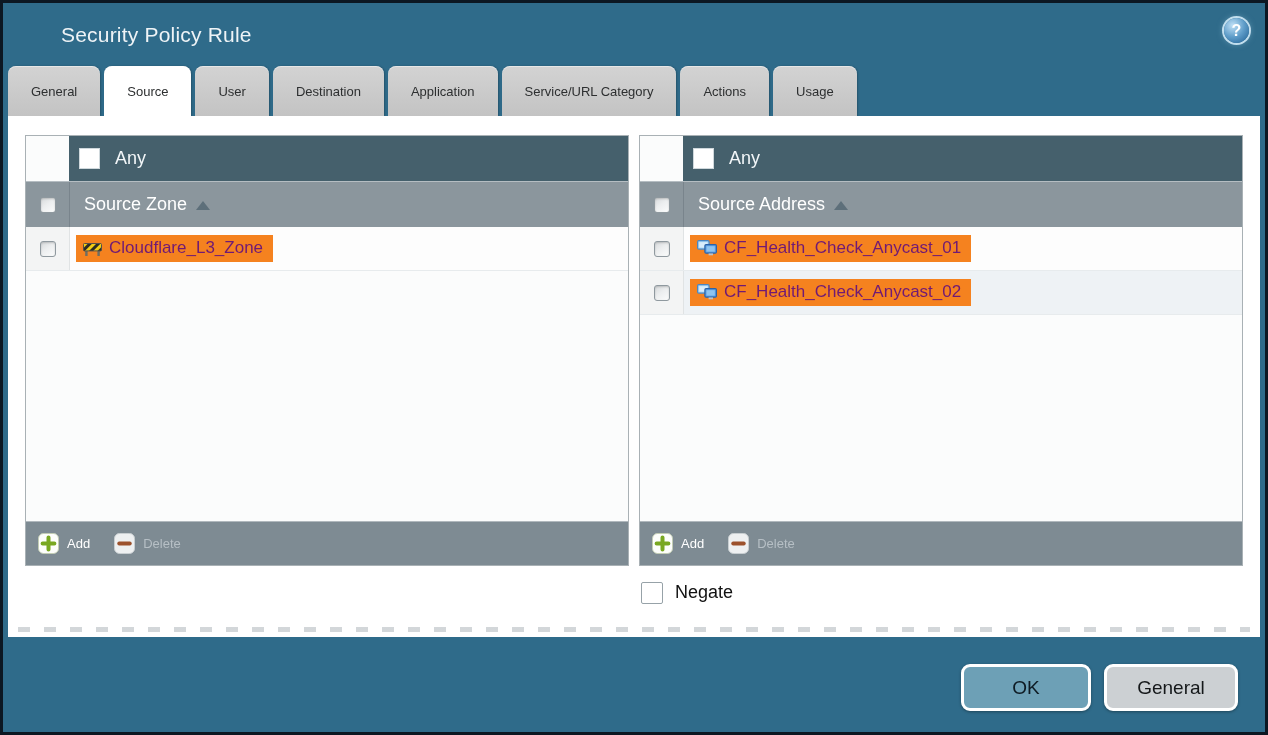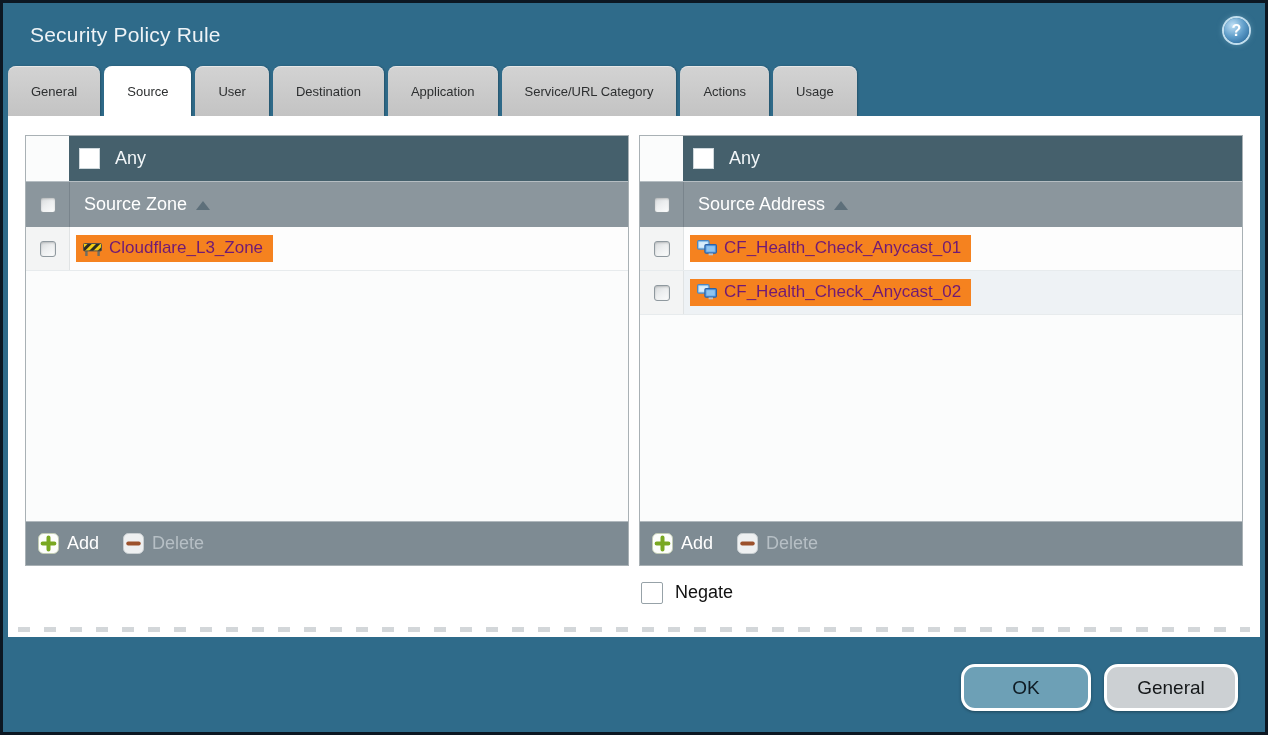--- a/index.html
+++ b/index.html
@@ -3,21 +3,21 @@
 <meta charset="utf-8">
 <style>
   html,body{margin:0;padding:0;background:#1b1b1b;}
   *{box-sizing:border-box;}
   .window{
     position:relative;width:1268px;height:735px;
     border:3px solid #0c1722;background:#2f6b8a;
     font-family:"Liberation Sans",sans-serif;overflow:hidden;
   }
   
-  .titlebar{height:63px;display:flex;align-items:center;justify-content:space-between;padding:0 16px 0 27px;}
+  .titlebar{height:63px;display:flex;align-items:center;justify-content:space-between;padding:0 16px 0 27px;margin-left:31px;}
   .title{color:#eef3f6;font-size:21px;letter-spacing:.2px;}
   .help{width:25px;height:25px;border-radius:50%;margin-top:-8px;
     background:radial-gradient(circle at 35% 30%,#bfe0f6,#5f9dc9 48%,#1c5d92);
     box-shadow:0 0 0 2px rgba(215,238,252,.85),0 0 7px rgba(185,225,250,.55);
     color:#fff;font-weight:bold;font-size:16px;display:flex;align-items:center;justify-content:center;cursor:pointer;}
   
   .tabs{display:flex;gap:4px;height:50px;align-items:flex-end;padding-left:5px;}
   .tab{height:50px;display:flex;align-items:center;padding:0 23px;
     background:linear-gradient(#d3d3d3,#c3c3c3);
     border-radius:8px 8px 0 0;color:#2d2f30;font-size:13px;cursor:pointer;
@@ -37,31 +37,31 @@
     box-shadow:inset 0 1px 2px rgba(0,0,0,.18);}
   .col-label{display:flex;align-items:center;gap:9px;color:#fff;font-size:18px;padding-left:14px;cursor:pointer;}
   .sort-arrow{width:0;height:0;border-left:7px solid transparent;border-right:7px solid transparent;border-bottom:9px solid #5d6f7a;margin-top:2px;}
   .body{flex:1 1 auto;overflow:hidden;background:#fbfcfc;}
   .row{height:44px;display:flex;align-items:stretch;border-bottom:1px solid #e7ebed;background:#fdfdfd;}
   .row.alt{background:#eef2f5;}
   .row .cb-cell{background:#f3f4f4;border-right:1px solid #e0e3e4;}
   .chip{display:flex;align-items:center;gap:7px;background:#f5821f;color:#701a75;font-size:17px;
     padding:3px 10px 4px 7px;margin:8px 0 8px 6px;cursor:pointer;white-space:nowrap;}
   .panel-footer{height:44px;background:#7e8b93;border-top:1px solid #b0b8bd;display:flex;align-items:center;gap:24px;padding:0 12px;flex:0 0 auto;}
-  .action{display:flex;align-items:center;gap:8px;font-size:18px;cursor:pointer;}
+  .action{display:flex;align-items:center;gap:8px;font-size:13px;cursor:pointer;}
   .action.add span{color:#ffffff;}
   .action.delete span{color:#b6bfc5;}
   .negate-row{position:absolute;left:633px;top:466px;display:flex;align-items:flex-start;gap:12px;}
   .negate-checkbox{width:22px;height:22px;background:#fff;border:1px solid #97a2a8;border-radius:2px;cursor:pointer;}
   .negate-label{font-size:18px;color:#111;}
   .dashes{position:absolute;left:10px;right:10px;bottom:5px;height:5px;
     background:repeating-linear-gradient(90deg,rgba(96,110,120,.28) 0 12px,transparent 12px 26px);}
   
   .footer-actions{position:absolute;top:661px;right:27px;display:flex;gap:13px;}
-  .btn{height:47px;border:3px solid #ffffff;border-radius:14px;font-size:19px;cursor:pointer;
+  .btn{height:47px;border:3px solid #ffffff;border-radius:9px;font-size:19px;cursor:pointer;
     font-family:"Liberation Sans",sans-serif;display:flex;align-items:center;justify-content:center;
     box-shadow:0 1px 3px rgba(0,0,0,.35);}
   .btn-ok{width:130px;background:#6da0b6;color:#0e1b24;}
   .btn-cancel{width:134px;background:#ccd0d3;color:#15181a;}
 </style>
 </head>
 <body>
 
 <div class="window">
 

